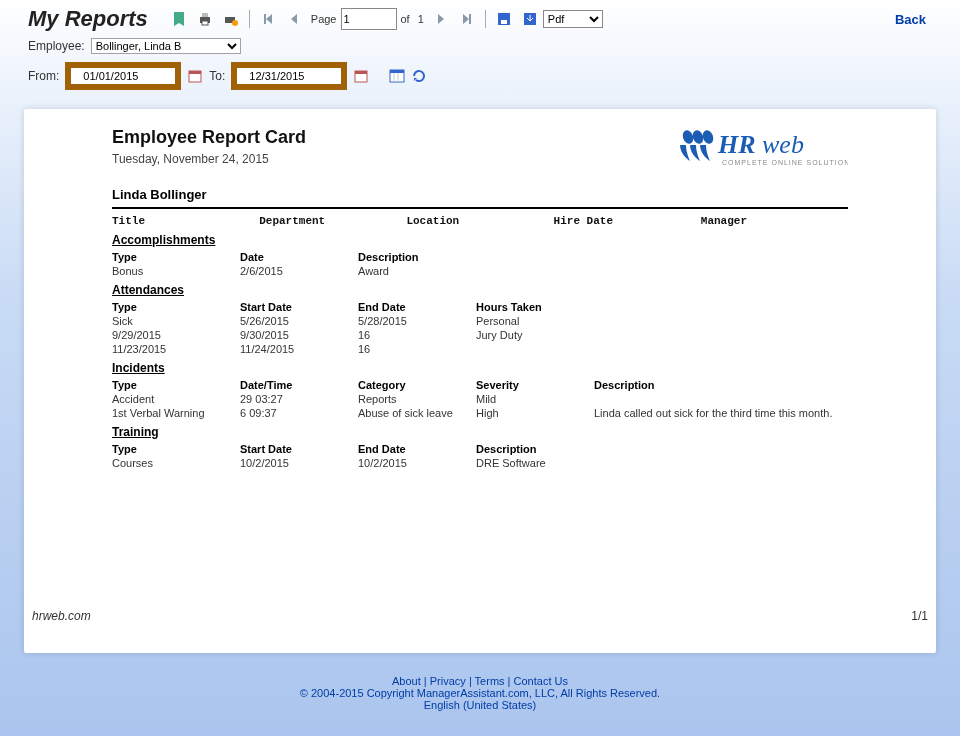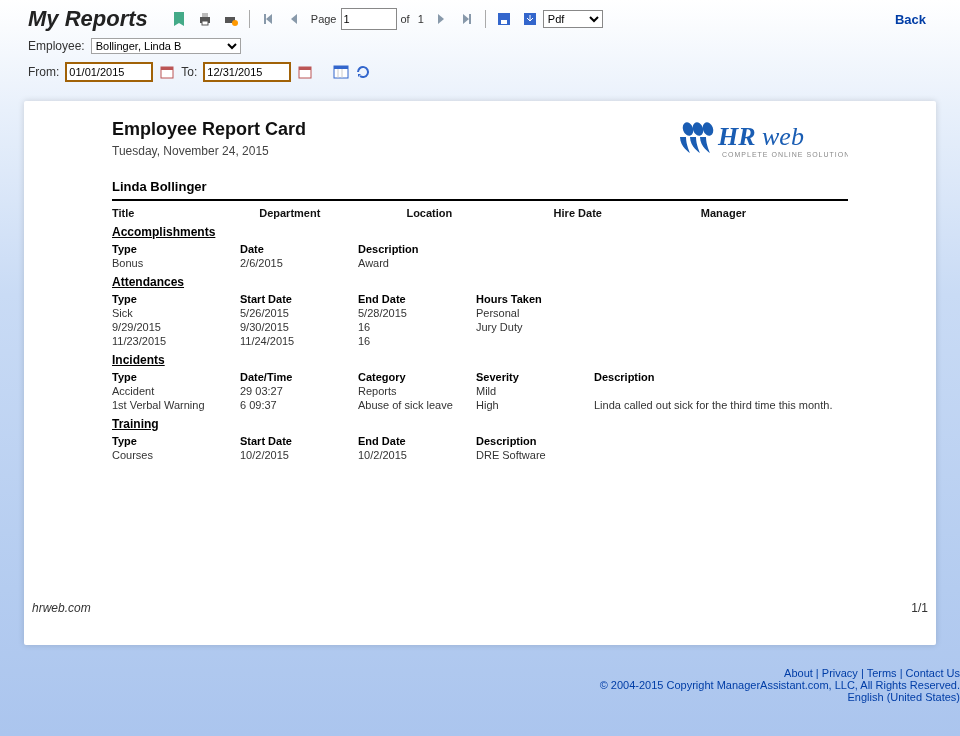--- a/index.html
+++ b/index.html
@@ -13,45 +13,45 @@
   .tbtn svg{width:16px;height:16px;}
   .sep{width:1px;height:18px;background:#aaa;margin:0 5px;}
   .page-label{color:#333;margin:0 4px;}
   .page-input,.fmt-select{border:1px solid #888;background:#fff;height:18px;font-size:11px;}
   .page-input{width:50px;}
   .fmt-select{width:60px;}
   .back{margin-left:auto;color:#003da6;font-weight:bold;font-size:13px;cursor:pointer;padding-right:10px;}
   .filters{padding:4px 28px 12px 28px;display:flex;align-items:center;gap:6px;color:#333;}
   .filters label{font-size:12px;}
   .emp-select{border:1px solid #a3a3a3;background:#fff;font-size:11px;width:150px;height:16px;}
-  .date-input{border:2px solid #a16207;background:#fff;width:80px;height:16px;font-size:11px;padding:0 2px;}
+  .date-input{border:6px solid #a16207;background:#fff;width:80px;height:16px;font-size:11px;padding:0 12px;}
   .cal-ic,.refresh-ic{width:16px;height:16px;cursor:pointer;}
   .report-wrap{margin:7px 24px;background:#fff;border-radius:2px;box-shadow:0 0 6px rgba(0,0,0,.15);height:508px;padding:18px 8px;overflow:hidden;}
   .report{padding:0 80px;position:relative;}
   .rhead{display:flex;align-items:flex-start;}
   .rhead-left h1{margin:0 0 4px 0;font-size:18px;font-weight:bold;color:#111;}
   .rhead-left .date{font-size:12px;color:#444;}
   .logo{margin-left:auto;}
   .ename{font-weight:bold;font-size:13px;margin-top:14px;padding-bottom:2px;}
   .hr-thick{border:0;border-top:2px solid #000;margin:3px 0 6px 0;}
-  .cols{display:flex;font-size:11px;}
+  .cols{display:flex;font-size:11px;font-family:Liberation Mono, monospace;}
   .cols .c{flex:1;}
   .cols.header{font-weight:bold;color:#111;margin-bottom:4px;}
   .cols.row{color:#333;margin-bottom:4px;}
   .sect{font-weight:bold;text-decoration:underline;font-size:12px;margin:6px 0 4px 0;}
   .grid{display:grid;font-size:11px;row-gap:2px;column-gap:8px;}
   .g-acc{grid-template-columns:120px 110px 1fr;}
   .g-att{grid-template-columns:120px 110px 110px 1fr;}
   .g-inc{grid-template-columns:120px 110px 110px 110px 1fr;}
   .g-trn{grid-template-columns:120px 110px 110px 1fr;}
   .grid .h{font-weight:bold;}
   .grid .cell{color:#333;}
   .footbar{position:absolute;bottom:-10px;left:0;right:0;display:flex;padding:0 0 0 0;font-style:italic;color:#333;font-size:12px;}
   .footbar .pg{margin-left:auto;font-style:normal;}
-  .site-foot{text-align:right;color:#003da6;font-size:11px;margin-top:22px;}
+  .site-foot{text-align:center;color:#003da6;font-size:11px;margin-top:22px;}
   .site-foot a{color:#003da6;text-decoration:none;}
 </style>
 </head>
 <body>
 
 <div class="topbar">
   <div class="title">My Reports</div>
 
   <span class="tbtn">
       <svg viewBox="0 0 16 16">

